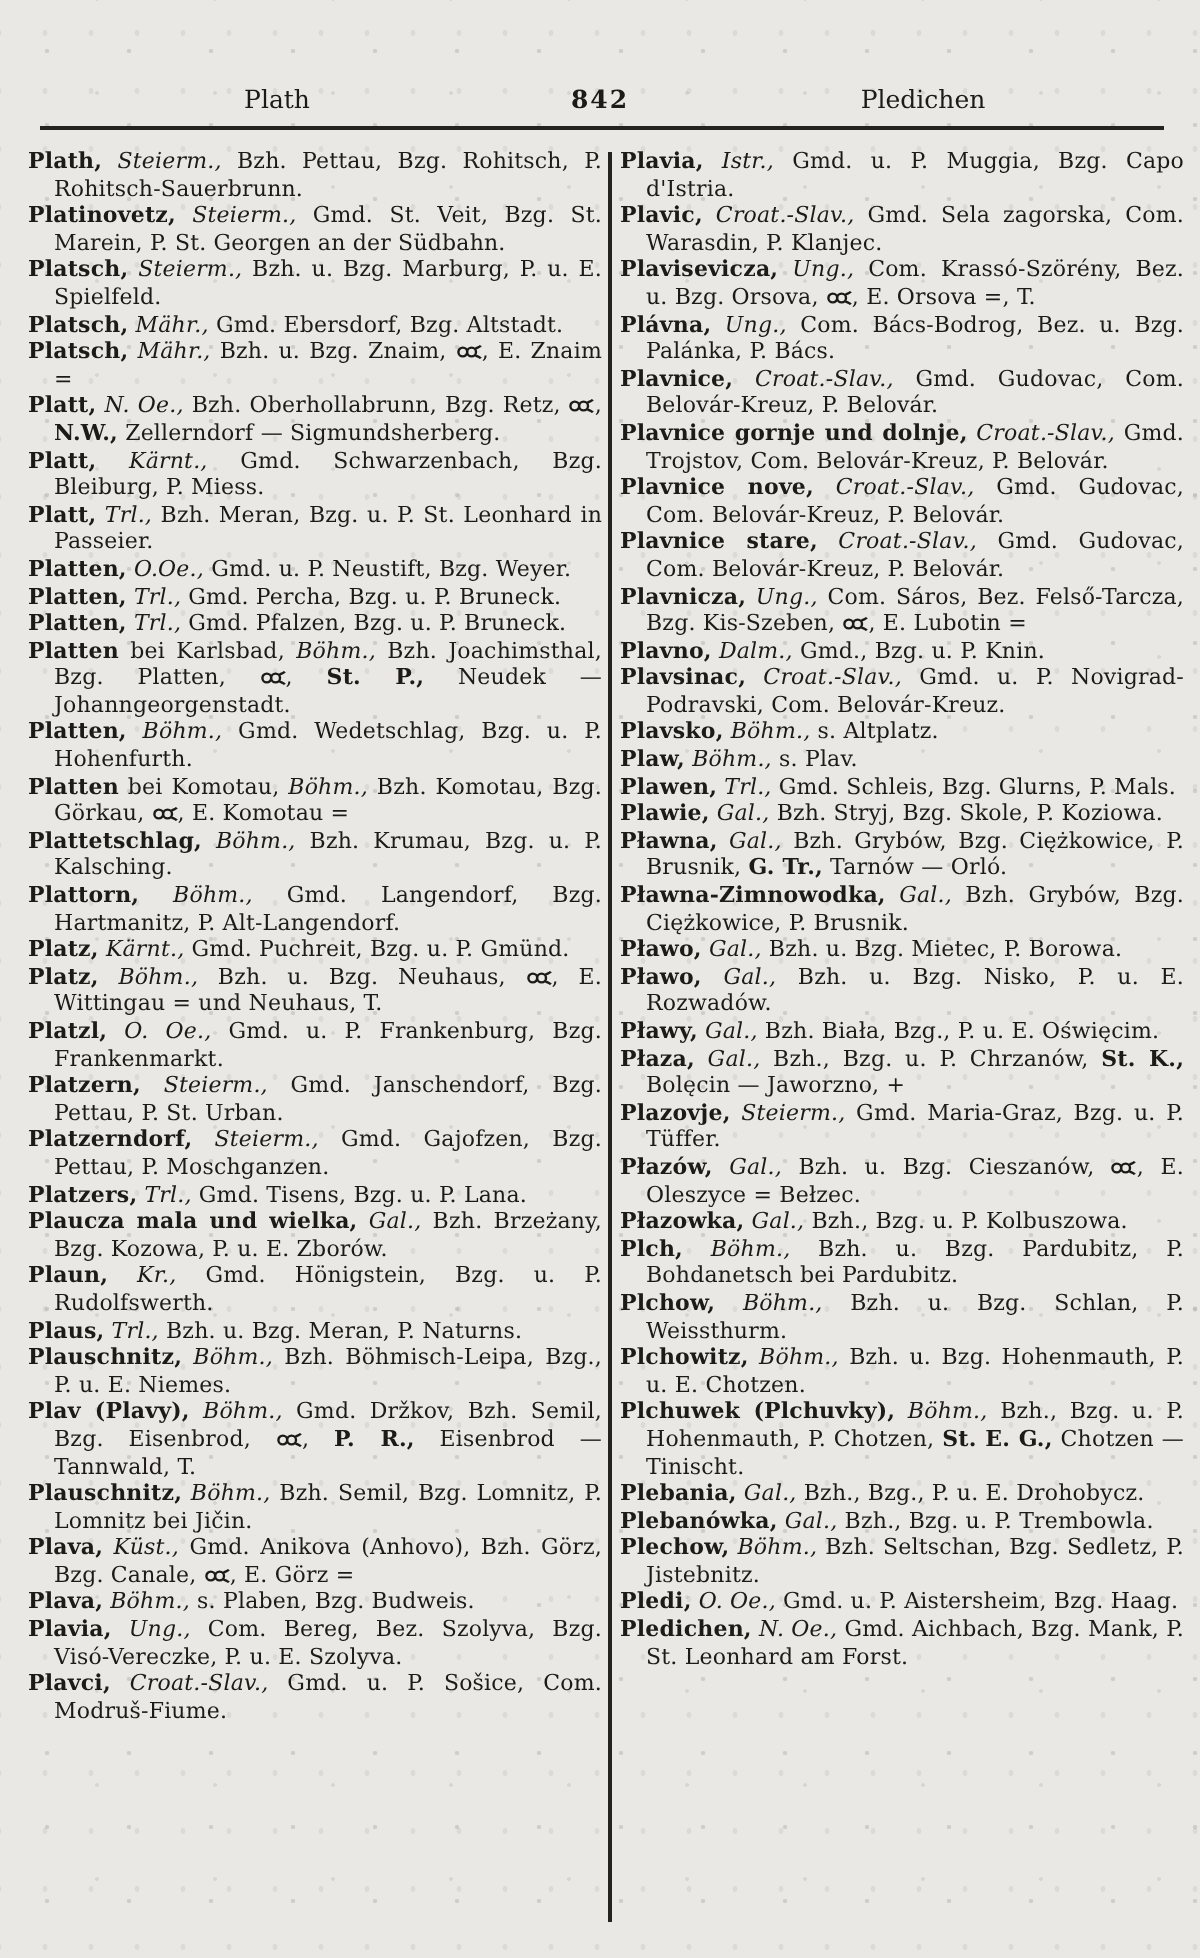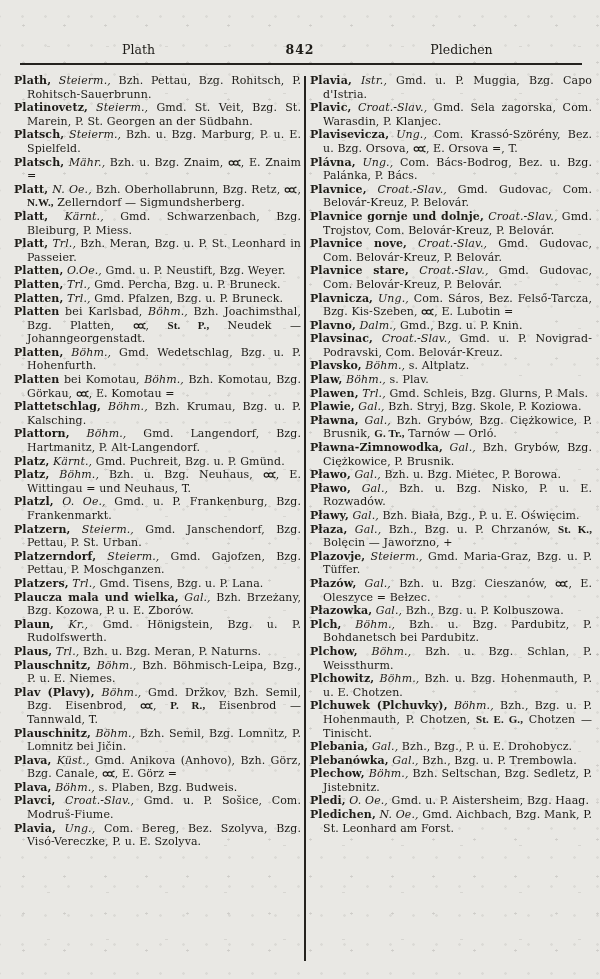--- a/index.html
+++ b/index.html
@@ -42,38 +42,39 @@
     margin:0;
     font-size:11px;
     line-height:13.6px;
     text-align:justify;
     padding-left:13px;
     text-indent:-13px;
     letter-spacing:0.1px;
   }
   p.entry b.nm{font-weight:bold;}
   p.entry i.rg{font-style:italic;}
-  p.entry b.ab{font-weight:bold;font-family:Liberation Serif, serif;}
+  p.entry b.ab{font-weight:bold;}
   .horn{display:inline-block;vertical-align:-1px;}
 </style>
 </head>
 <body>
 
 <div class="page-header">
   <span class="hk">Plath</span>
   <span class="pn">842</span>
   <span class="hk">Pledichen</span>
 </div>
 <div class="header-rule"></div>
 
 <div class="columns">
   <div class="col left" id="col-left">
       <p class="entry"><b class="nm">Plath,</b><i class="rg"> Steierm.,</i><span> Bzh. Pettau, Bzg. Rohitsch, P. Rohitsch-Sauerbrunn.</span></p>
       <p class="entry"><b class="nm">Platinovetz,</b><i class="rg"> Steierm.,</i><span> Gmd. St. Veit, Bzg. St. Marein, P. St. Georgen an der Südbahn.</span></p>
       <p class="entry"><b class="nm">Platsch,</b><i class="rg"> Steierm.,</i><span> Bzh. u. Bzg. Marburg, P. u. E. Spielfeld.</span></p>
+      <p class="entry"><b class="nm">Platsch,</b><i class="rg"> Mähr.,</i><span> Gmd. Ebersdorf, Bzg. Altstadt.</span></p>
       <p class="entry"><b class="nm">Platsch,</b><i class="rg"> Mähr.,</i><span> Bzh. u. Bzg. Znaim, <svg width="13" height="8" viewBox="0 0 13 8" class="horn">
             <path d="M1.2 4a2.2 2.2 0 1 0 4.4 0a2.2 2.2 0 1 0 -4.4 0M5.6 4a2.2 2.2 0 1 0 4.4 0a2.2 2.2 0 1 0 -4.4 0M9.8 2.2Q12 1.4 12.4 0.8M9.8 5.8Q12 6.6 12.4 7.2" stroke="#1d1b17" fill="none" stroke-width="1.2"></path>
           </svg>, E. Znaim =</span></p>
       <p class="entry"><b class="nm">Platt,</b><i class="rg"> N. Oe.,</i><span> Bzh. Oberhollabrunn, Bzg. Retz, <svg width="13" height="8" viewBox="0 0 13 8" class="horn">
             <path d="M1.2 4a2.2 2.2 0 1 0 4.4 0a2.2 2.2 0 1 0 -4.4 0M5.6 4a2.2 2.2 0 1 0 4.4 0a2.2 2.2 0 1 0 -4.4 0M9.8 2.2Q12 1.4 12.4 0.8M9.8 5.8Q12 6.6 12.4 7.2" stroke="#1d1b17" fill="none" stroke-width="1.2"></path>
           </svg>, <b class="ab">N.W.,</b> Zellerndorf — Sigmundsherberg.</span></p>
       <p class="entry"><b class="nm">Platt,</b><i class="rg"> Kärnt.,</i><span> Gmd. Schwarzenbach, Bzg. Bleiburg, P. Miess.</span></p>
       <p class="entry"><b class="nm">Platt,</b><i class="rg"> Trl.,</i><span> Bzh. Meran, Bzg. u. P. St. Leonhard in Passeier.</span></p>
       <p class="entry"><b class="nm">Platten,</b><i class="rg"> O.Oe.,</i><span> Gmd. u. P. Neustift, Bzg. Weyer.</span></p>
       <p class="entry"><b class="nm">Platten,</b><i class="rg"> Trl.,</i><span> Gmd. Percha, Bzg. u. P. Bruneck.</span></p>
@@ -100,22 +101,22 @@
       <p class="entry"><b class="nm">Plaus,</b><i class="rg"> Trl.,</i><span> Bzh. u. Bzg. Meran, P. Naturns.</span></p>
       <p class="entry"><b class="nm">Plauschnitz,</b><i class="rg"> Böhm.,</i><span> Bzh. Böhmisch-Leipa, Bzg., P. u. E. Niemes.</span></p>
       <p class="entry"><b class="nm">Plav (Plavy),</b><i class="rg"> Böhm.,</i><span> Gmd. Držkov, Bzh. Semil, Bzg. Eisenbrod, <svg width="13" height="8" viewBox="0 0 13 8" class="horn">
             <path d="M1.2 4a2.2 2.2 0 1 0 4.4 0a2.2 2.2 0 1 0 -4.4 0M5.6 4a2.2 2.2 0 1 0 4.4 0a2.2 2.2 0 1 0 -4.4 0M9.8 2.2Q12 1.4 12.4 0.8M9.8 5.8Q12 6.6 12.4 7.2" stroke="#1d1b17" fill="none" stroke-width="1.2"></path>
           </svg>, <b class="ab">P. R.,</b> Eisenbrod — Tannwald, T.</span></p>
       <p class="entry"><b class="nm">Plauschnitz,</b><i class="rg"> Böhm.,</i><span> Bzh. Semil, Bzg. Lomnitz, P. Lomnitz bei Jičin.</span></p>
       <p class="entry"><b class="nm">Plava,</b><i class="rg"> Küst.,</i><span> Gmd. Anikova (Anhovo), Bzh. Görz, Bzg. Canale, <svg width="13" height="8" viewBox="0 0 13 8" class="horn">
             <path d="M1.2 4a2.2 2.2 0 1 0 4.4 0a2.2 2.2 0 1 0 -4.4 0M5.6 4a2.2 2.2 0 1 0 4.4 0a2.2 2.2 0 1 0 -4.4 0M9.8 2.2Q12 1.4 12.4 0.8M9.8 5.8Q12 6.6 12.4 7.2" stroke="#1d1b17" fill="none" stroke-width="1.2"></path>
           </svg>, E. Görz =</span></p>
       <p class="entry"><b class="nm">Plava,</b><i class="rg"> Böhm.,</i><span> s. Plaben, Bzg. Budweis.</span></p>
+      <p class="entry"><b class="nm">Plavia,</b><i class="rg"> Ung.,</i><span> Com. Bereg, Bez. Szolyva, Bzg. Visó-Vereczke, P. u. E. Szolyva.</span></p>
       <p class="entry"><b class="nm">Plavci,</b><i class="rg"> Croat.-Slav.,</i><span> Gmd. u. P. Sošice, Com. Modruš-Fiume.</span></p>
-      <p class="entry"><b class="nm">Plavia,</b><i class="rg"> Ung.,</i><span> Com. Bereg, Bez. Szolyva, Bzg. Visó-Vereczke, P. u. E. Szolyva.</span></p>
     </div>
   <div class="col-divider"></div>
   <div class="col right" id="col-right">
       <p class="entry"><b class="nm">Plavia,</b><i class="rg"> Istr.,</i><span> Gmd. u. P. Muggia, Bzg. Capo d'Istria.</span></p>
       <p class="entry"><b class="nm">Plavic,</b><i class="rg"> Croat.-Slav.,</i><span> Gmd. Sela zagorska, Com. Warasdin, P. Klanjec.</span></p>
       <p class="entry"><b class="nm">Plavisevicza,</b><i class="rg"> Ung.,</i><span> Com. Krassó-Szörény, Bez. u. Bzg. Orsova, <svg width="13" height="8" viewBox="0 0 13 8" class="horn">
             <path d="M1.2 4a2.2 2.2 0 1 0 4.4 0a2.2 2.2 0 1 0 -4.4 0M5.6 4a2.2 2.2 0 1 0 4.4 0a2.2 2.2 0 1 0 -4.4 0M9.8 2.2Q12 1.4 12.4 0.8M9.8 5.8Q12 6.6 12.4 7.2" stroke="#1d1b17" fill="none" stroke-width="1.2"></path>
           </svg>, E. Orsova =, T.</span></p>
       <p class="entry"><b class="nm">Plávna,</b><i class="rg"> Ung.,</i><span> Com. Bács-Bodrog, Bez. u. Bzg. Palánka, P. Bács.</span></p>
       <p class="entry"><b class="nm">Plavnice,</b><i class="rg"> Croat.-Slav.,</i><span> Gmd. Gudovac, Com. Belovár-Kreuz, P. Belovár.</span></p>

